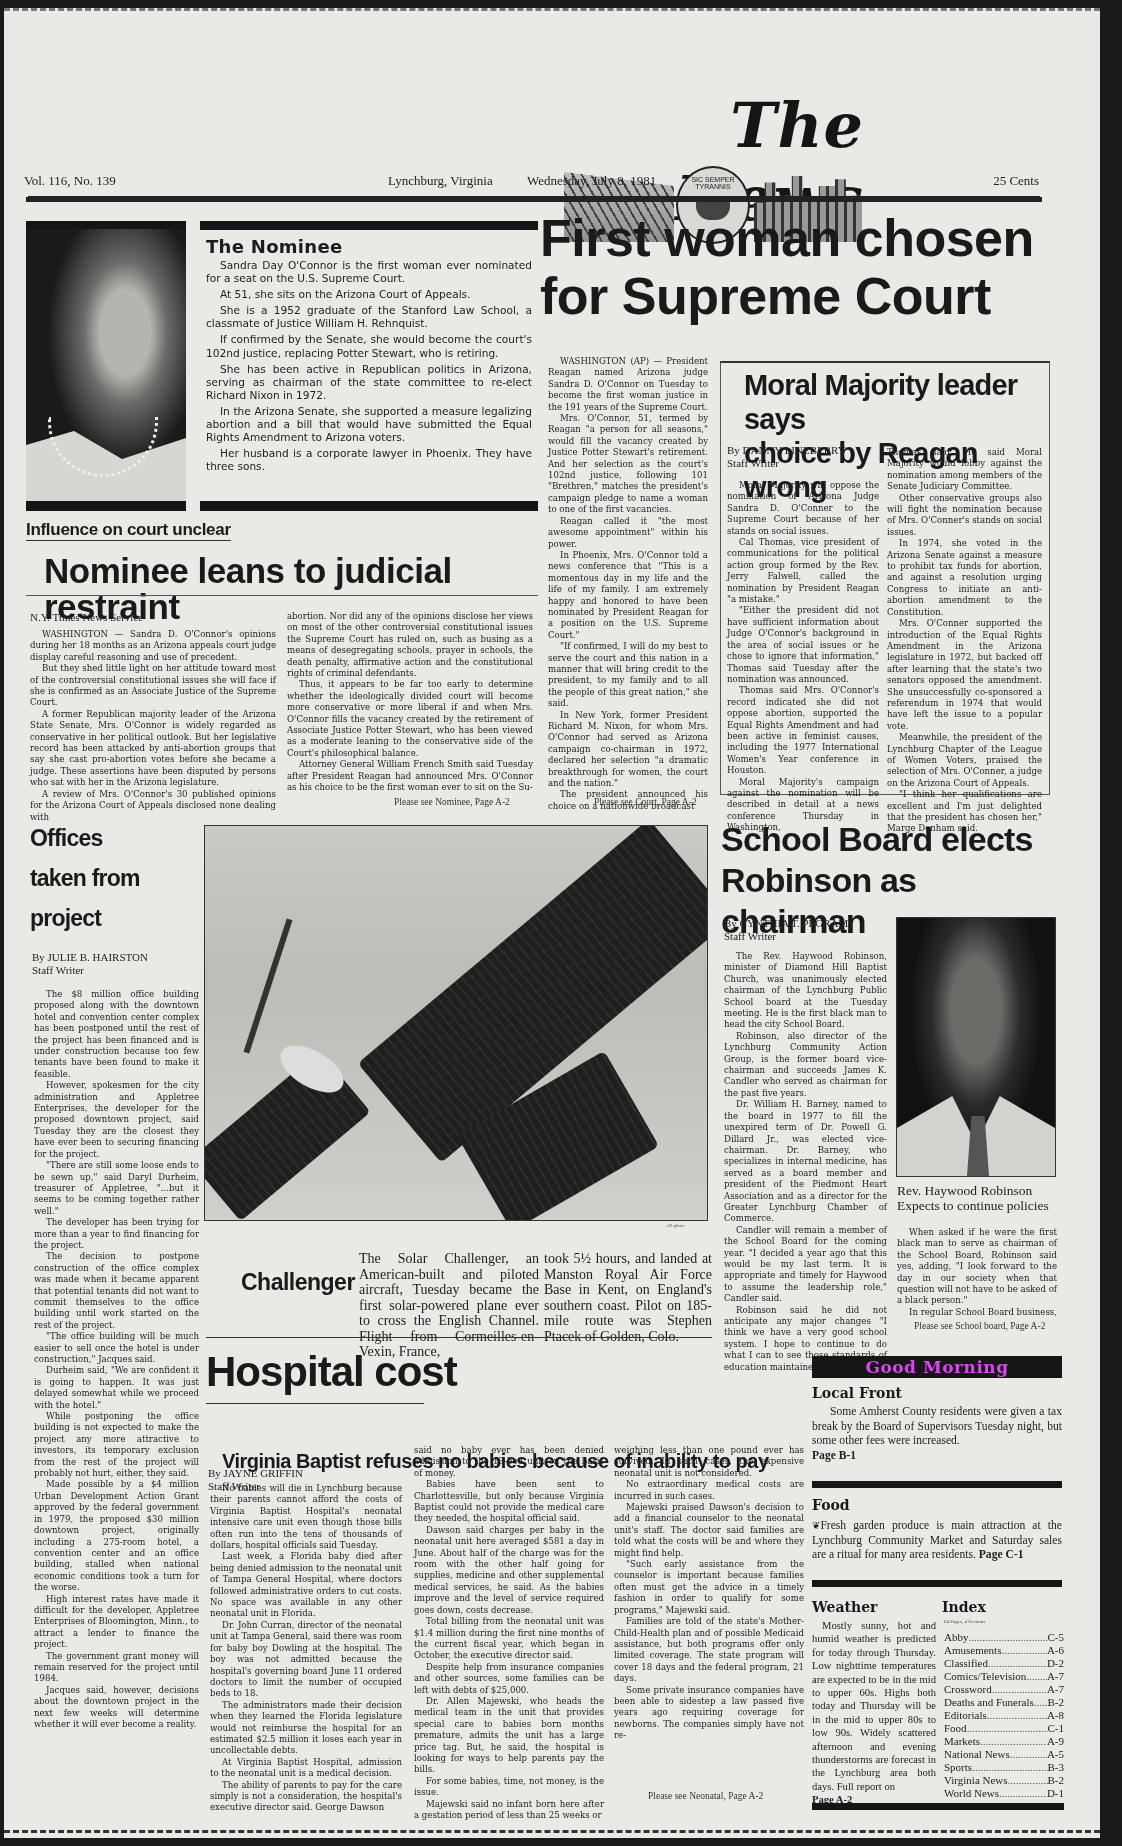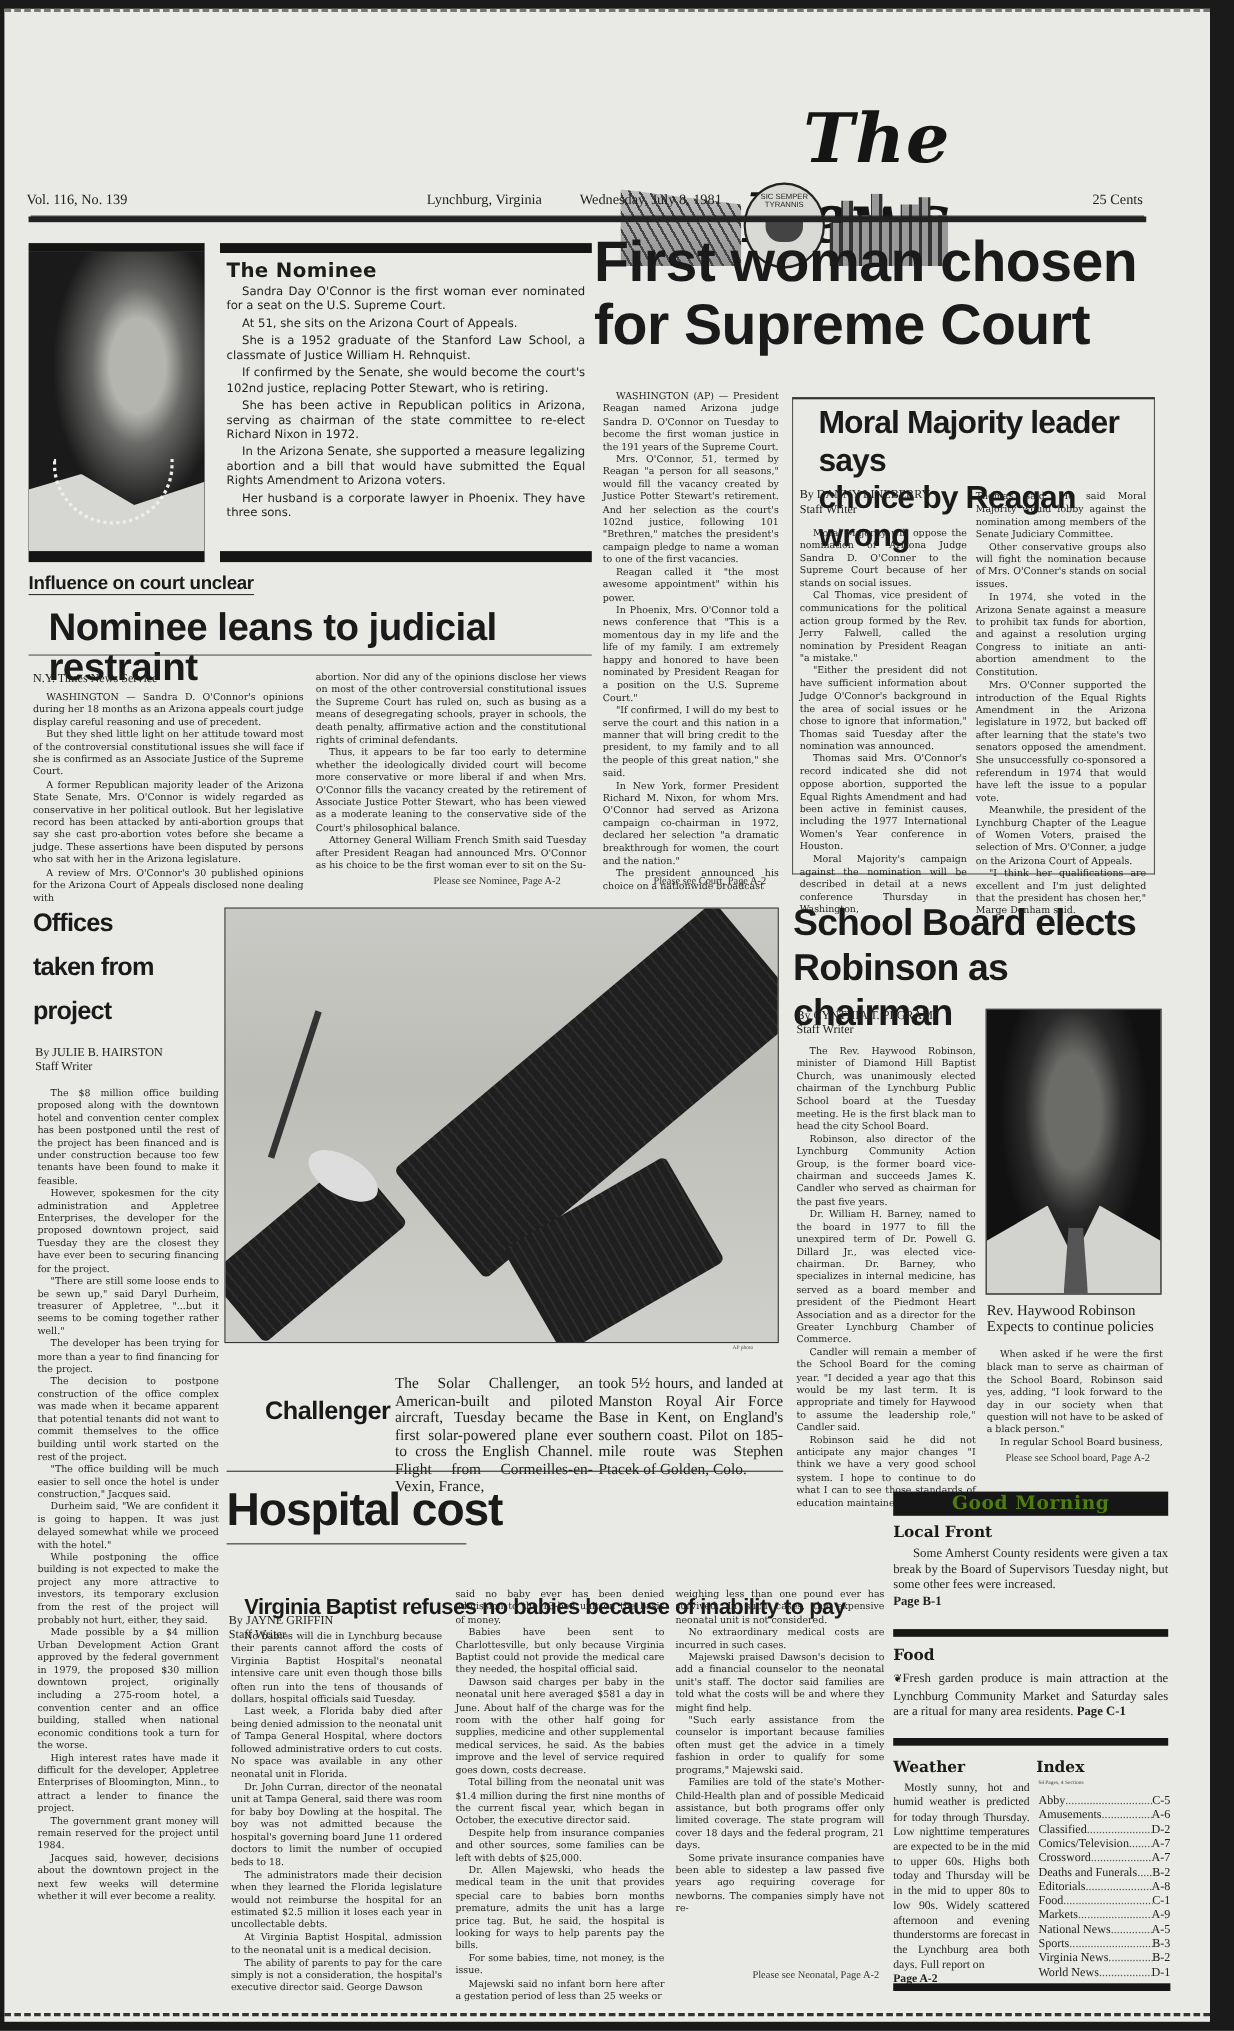--- a/index.html
+++ b/index.html
@@ -45,21 +45,21 @@
   .nominee-box .sans p { text-indent: 14px; margin-bottom: 3px; }
 
   .photo-plane { position: absolute; left: 200px; top: 814px; width: 504px; height: 396px; border: 1px solid #333;
     background: linear-gradient(180deg, #c9c9c5 0%, #bdbdb8 40%, #cfcfcb 100%); overflow: hidden; }
   .wing { position: absolute; background: repeating-linear-gradient(90deg, #1f1f1f 0 6px, #2c2c2c 6px 8px); }
   .robinson-photo { position: absolute; left: 892px; top: 906px; width: 160px; height: 260px; border: 1px solid #333;
     background: radial-gradient(ellipse at 50% 36%, #6b6b68 0 22%, #2a2a2a 40%, #111 60%), #bbb; overflow: hidden; }
   .robinson-photo .shirt { position: absolute; left: 0; right: 0; bottom: 0; height: 80px; background: #d2d2ce; clip-path: polygon(0 40%, 35% 0, 50% 60%, 65% 0, 100% 40%, 100% 100%, 0 100%); }
   .robinson-photo .tie { position: absolute; left: 70px; bottom: 0; width: 22px; height: 60px; background: #555; clip-path: polygon(20% 0,80% 0,100% 100%,0 100%); }
 
-  .gm-bar { position: absolute; left: 808px; top: 1345px; width: 250px; height: 22px; background: #161616; color: #4d7c0f; font-family: "DejaVu Serif", serif; font-weight: bold; font-size: 17px; text-align: center; line-height: 22px; letter-spacing: .5px; }
+  .gm-bar { position: absolute; left: 808px; top: 1345px; width: 250px; height: 22px; background: #161616; color: #d946ef; font-family: "DejaVu Serif", serif; font-weight: bold; font-size: 17px; text-align: center; line-height: 22px; letter-spacing: .5px; }
   .gm-head { font-family: "DejaVu Serif", serif; font-weight: bold; font-size: 14px; color: #1a1a1a; }
   .gm-text { font-family: "Liberation Serif", serif; font-size: 11.6px; line-height: 14.6px; text-align: justify; color: #222; }
   .gm-rule { position: absolute; height: 7px; background: #161616; }
   .index-row { display: flex; font-family: "Liberation Serif", serif; font-size: 11px; line-height: 13px; color: #222; }
   .index-row .lbl { white-space: nowrap; }
   .index-row .dots { flex: 1; overflow: hidden; white-space: nowrap; color: #555; }
   .index-row .dots::before { content: "............................................................"; }
   .thin-rule { position: absolute; height: 1px; background: #555; }
   .bottom-edge { position: absolute; left: 0; right: 0; bottom: 0; height: 8px; border-top: 3px dashed #333; }
 </style>
@@ -254,21 +254,21 @@
     <p>Majewski said no infant born here after a gestation period of less than 25 weeks or</p>
   </div>
   <div class="abs body" style="left:610px; top:1434px; width:190px;">
     <p style="text-indent:0">weighing less than one pound ever has survived. In such cases, the expensive neonatal unit is not considered.</p>
     <p>No extraordinary medical costs are incurred in such cases.</p>
     <p>Majewski praised Dawson's decision to add a financial counselor to the neonatal unit's staff. The doctor said families are told what the costs will be and where they might find help.</p>
     <p>"Such early assistance from the counselor is important because families often must get the advice in a timely fashion in order to qualify for some programs," Majewski said.</p>
     <p>Families are told of the state's Mother-Child-Health plan and of possible Medicaid assistance, but both programs offer only limited coverage. The state program will cover 18 days and the federal program, 21 days.</p>
     <p>Some private insurance companies have been able to sidestep a law passed five years ago requiring coverage for newborns. The companies simply have not re-</p>
   </div>
-  <div class="abs see" style="left:680px; top:1780px;">Please see Neonatal, Page A-2</div>
+  <div class="abs see" style="left:644px; top:1780px;">Please see Neonatal, Page A-2</div>
 
   <div class="gm-bar">Good Morning</div>
   <div class="abs gm-head" style="left:808px; top:1374px;">Local Front</div>
   <div class="abs gm-text" style="left:808px; top:1394px; width:250px;">
     <span style="padding-left:18px;">Some Amherst County residents were given a tax break by the Board of Supervisors Tuesday night, but some other fees were increased.</span>
     <b style="display:block;">Page B-1</b>
   </div>
   <div class="gm-rule" style="left:808px; top:1470px; width:250px;"></div>
   <div class="abs gm-head" style="left:808px; top:1486px;">Food</div>
   <div class="abs gm-text" style="left:808px; top:1508px; width:250px;">

